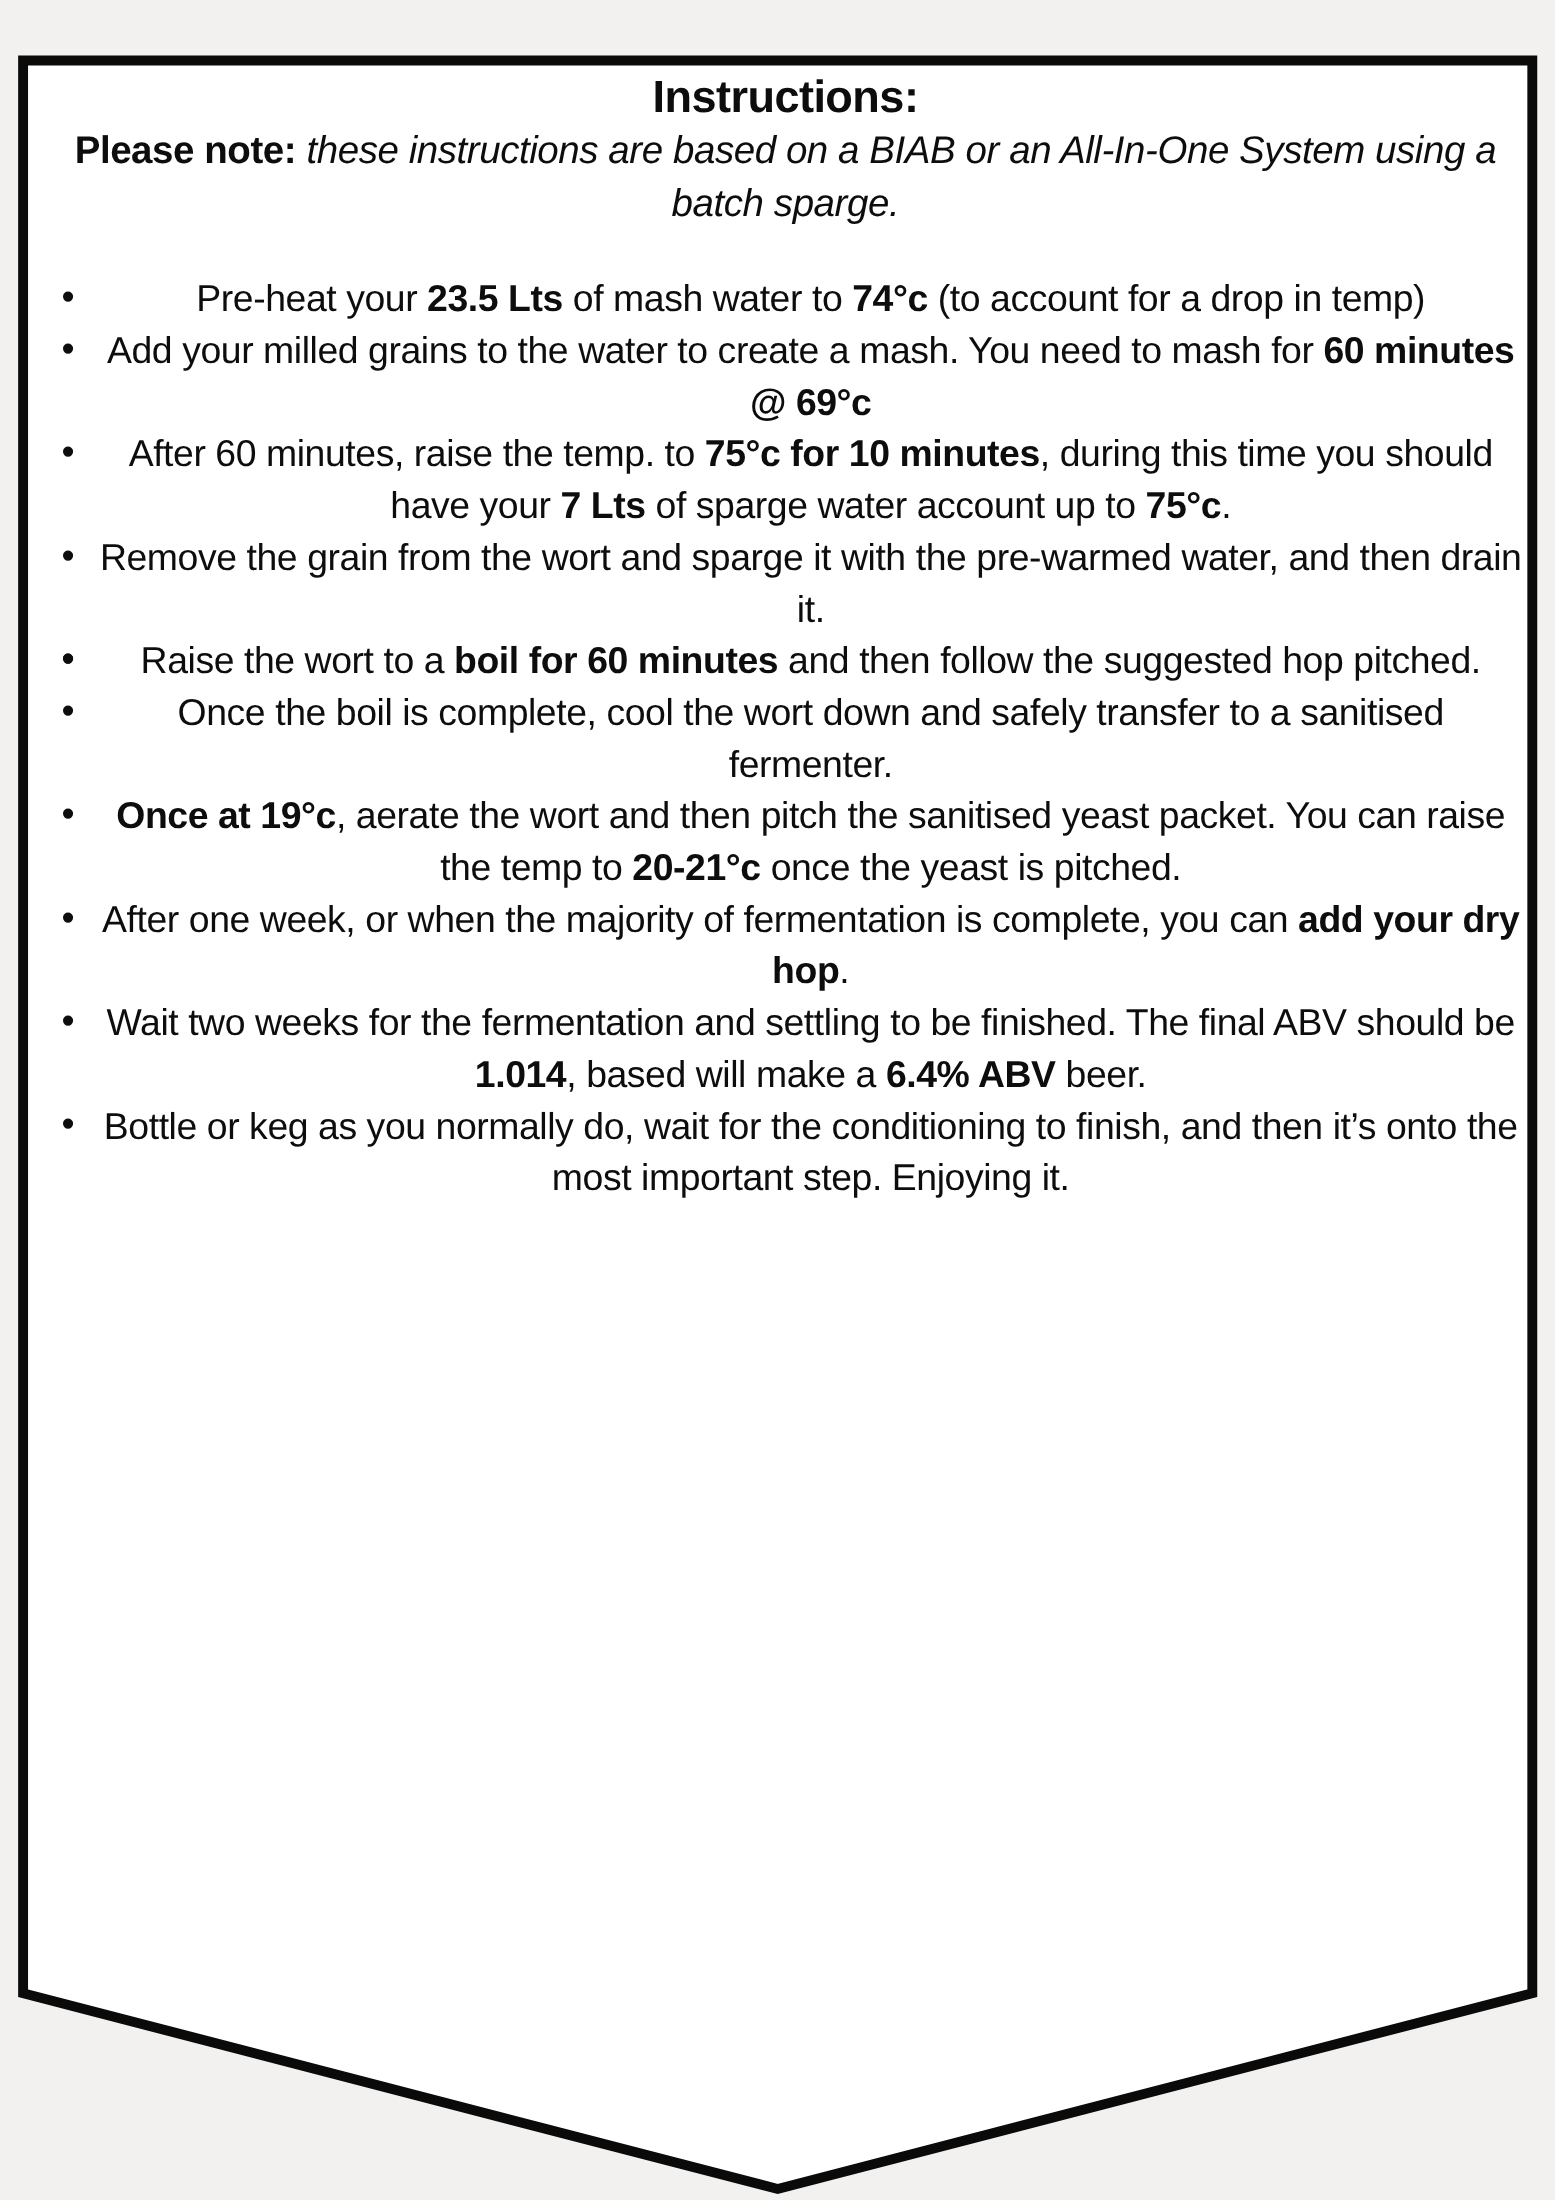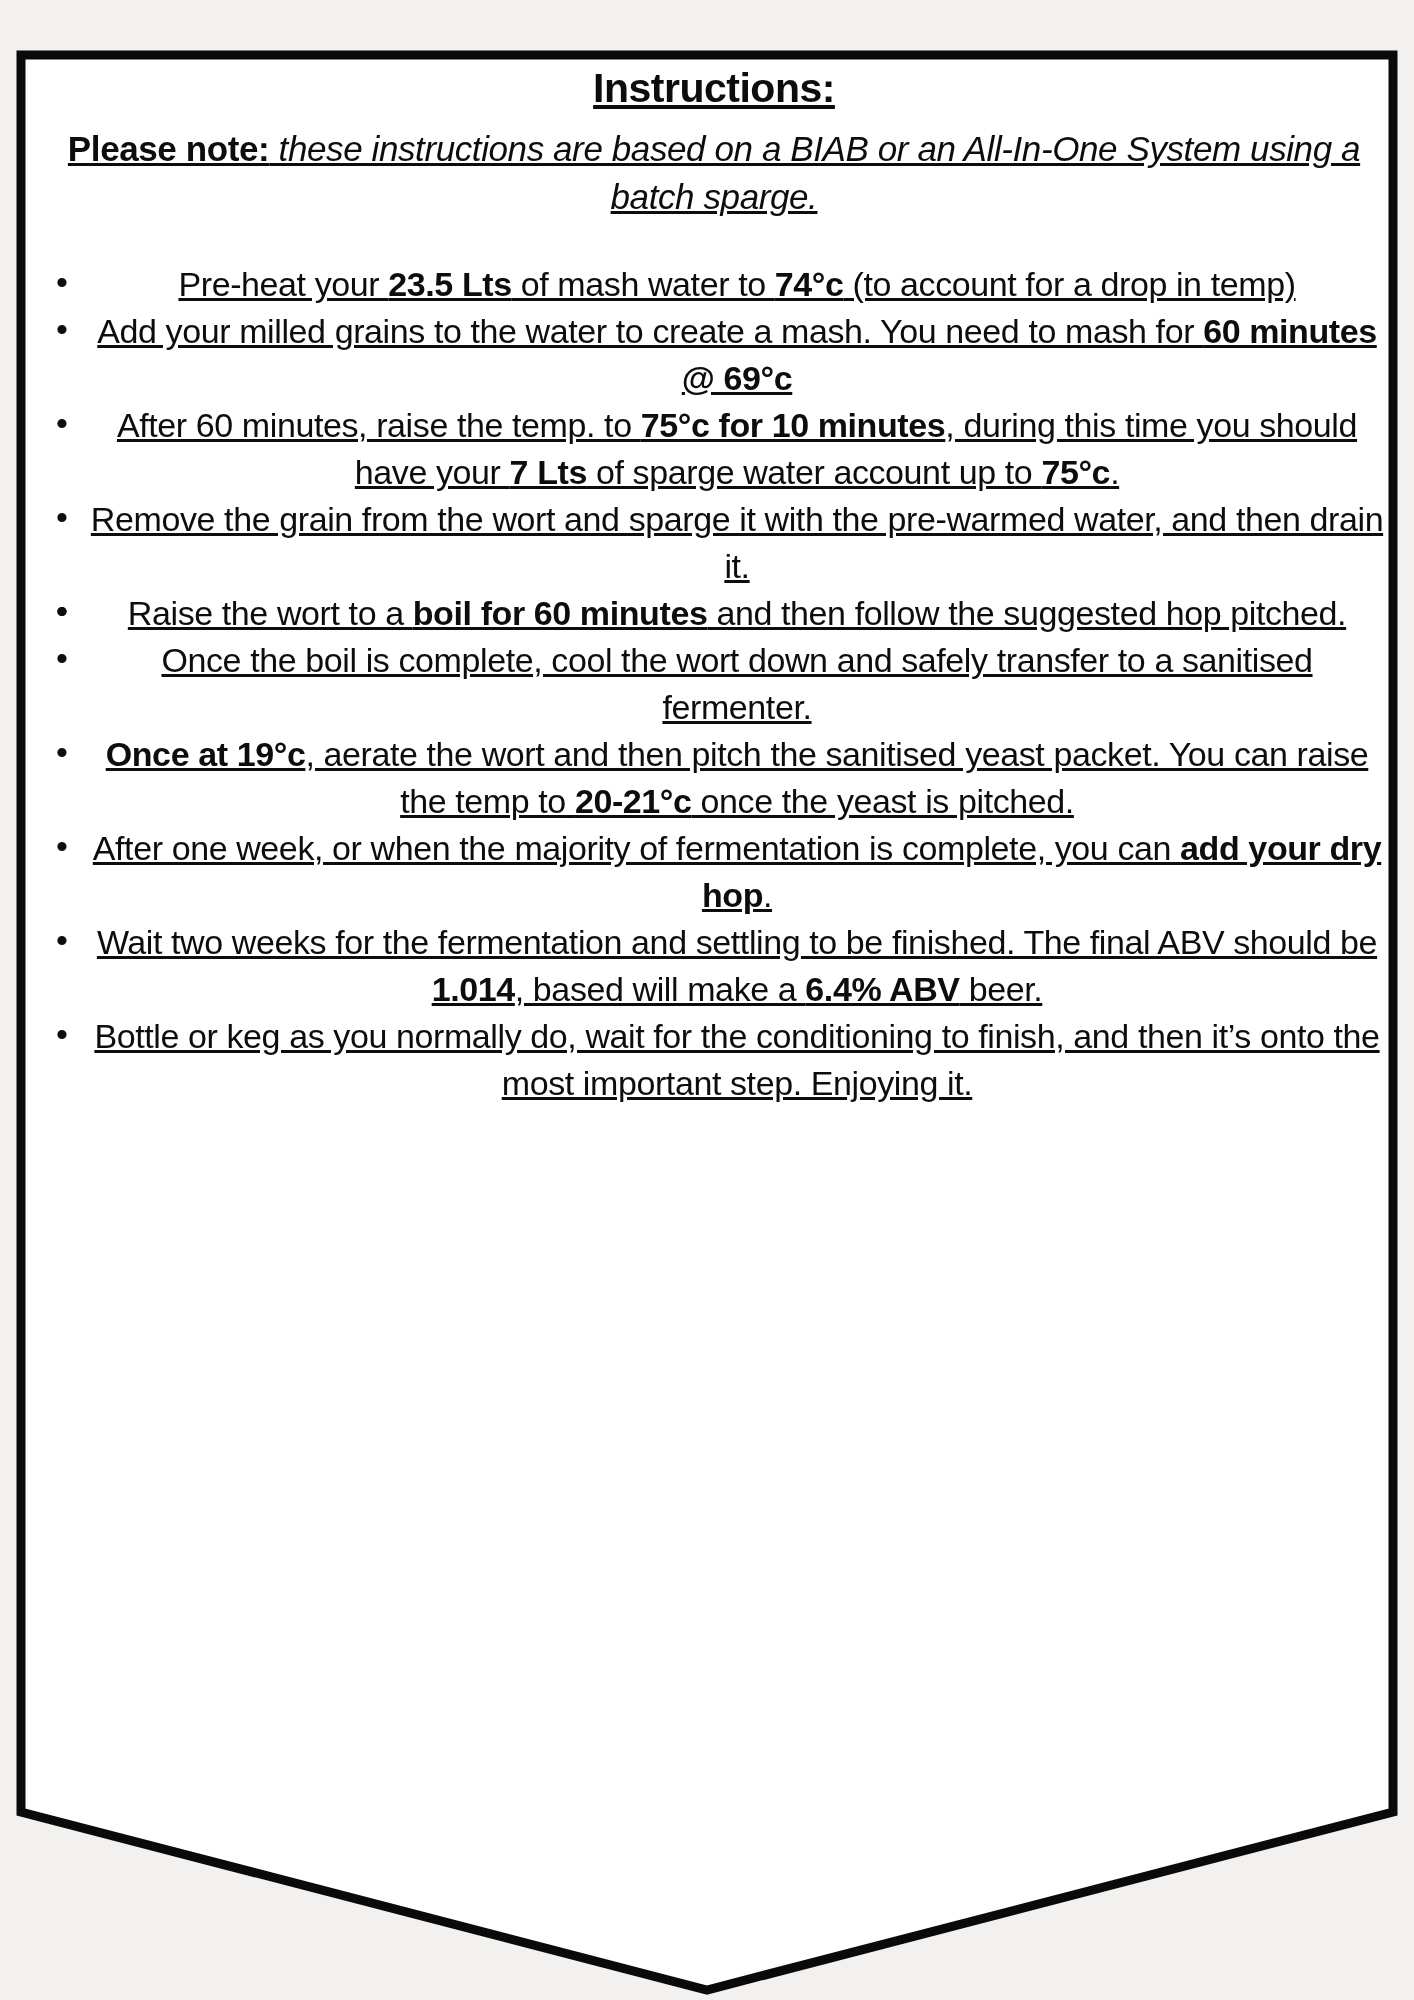--- a/index.html
+++ b/index.html
@@ -27,31 +27,30 @@
     height: 2000px;
     display: block;
   }
   .content {
     position: absolute;
     left: 34px;
     right: 20px;
     top: 64px;
     text-align: center;
     letter-spacing: -0.4px;
-    text-decoration: underline;
   }
   .title {
     margin: 0;
     font-size: 41px;
     line-height: 49px;
     font-weight: 700;
     letter-spacing: -0.5px;
   }
   .note {
-    margin: 12px;
+    margin: 0;
     font-size: 35px;
     line-height: 48px;
   }
   .note strong {
     font-style: normal;
     font-weight: 700;
   }
   .note em {
     font-style: italic;
     font-weight: 400;

